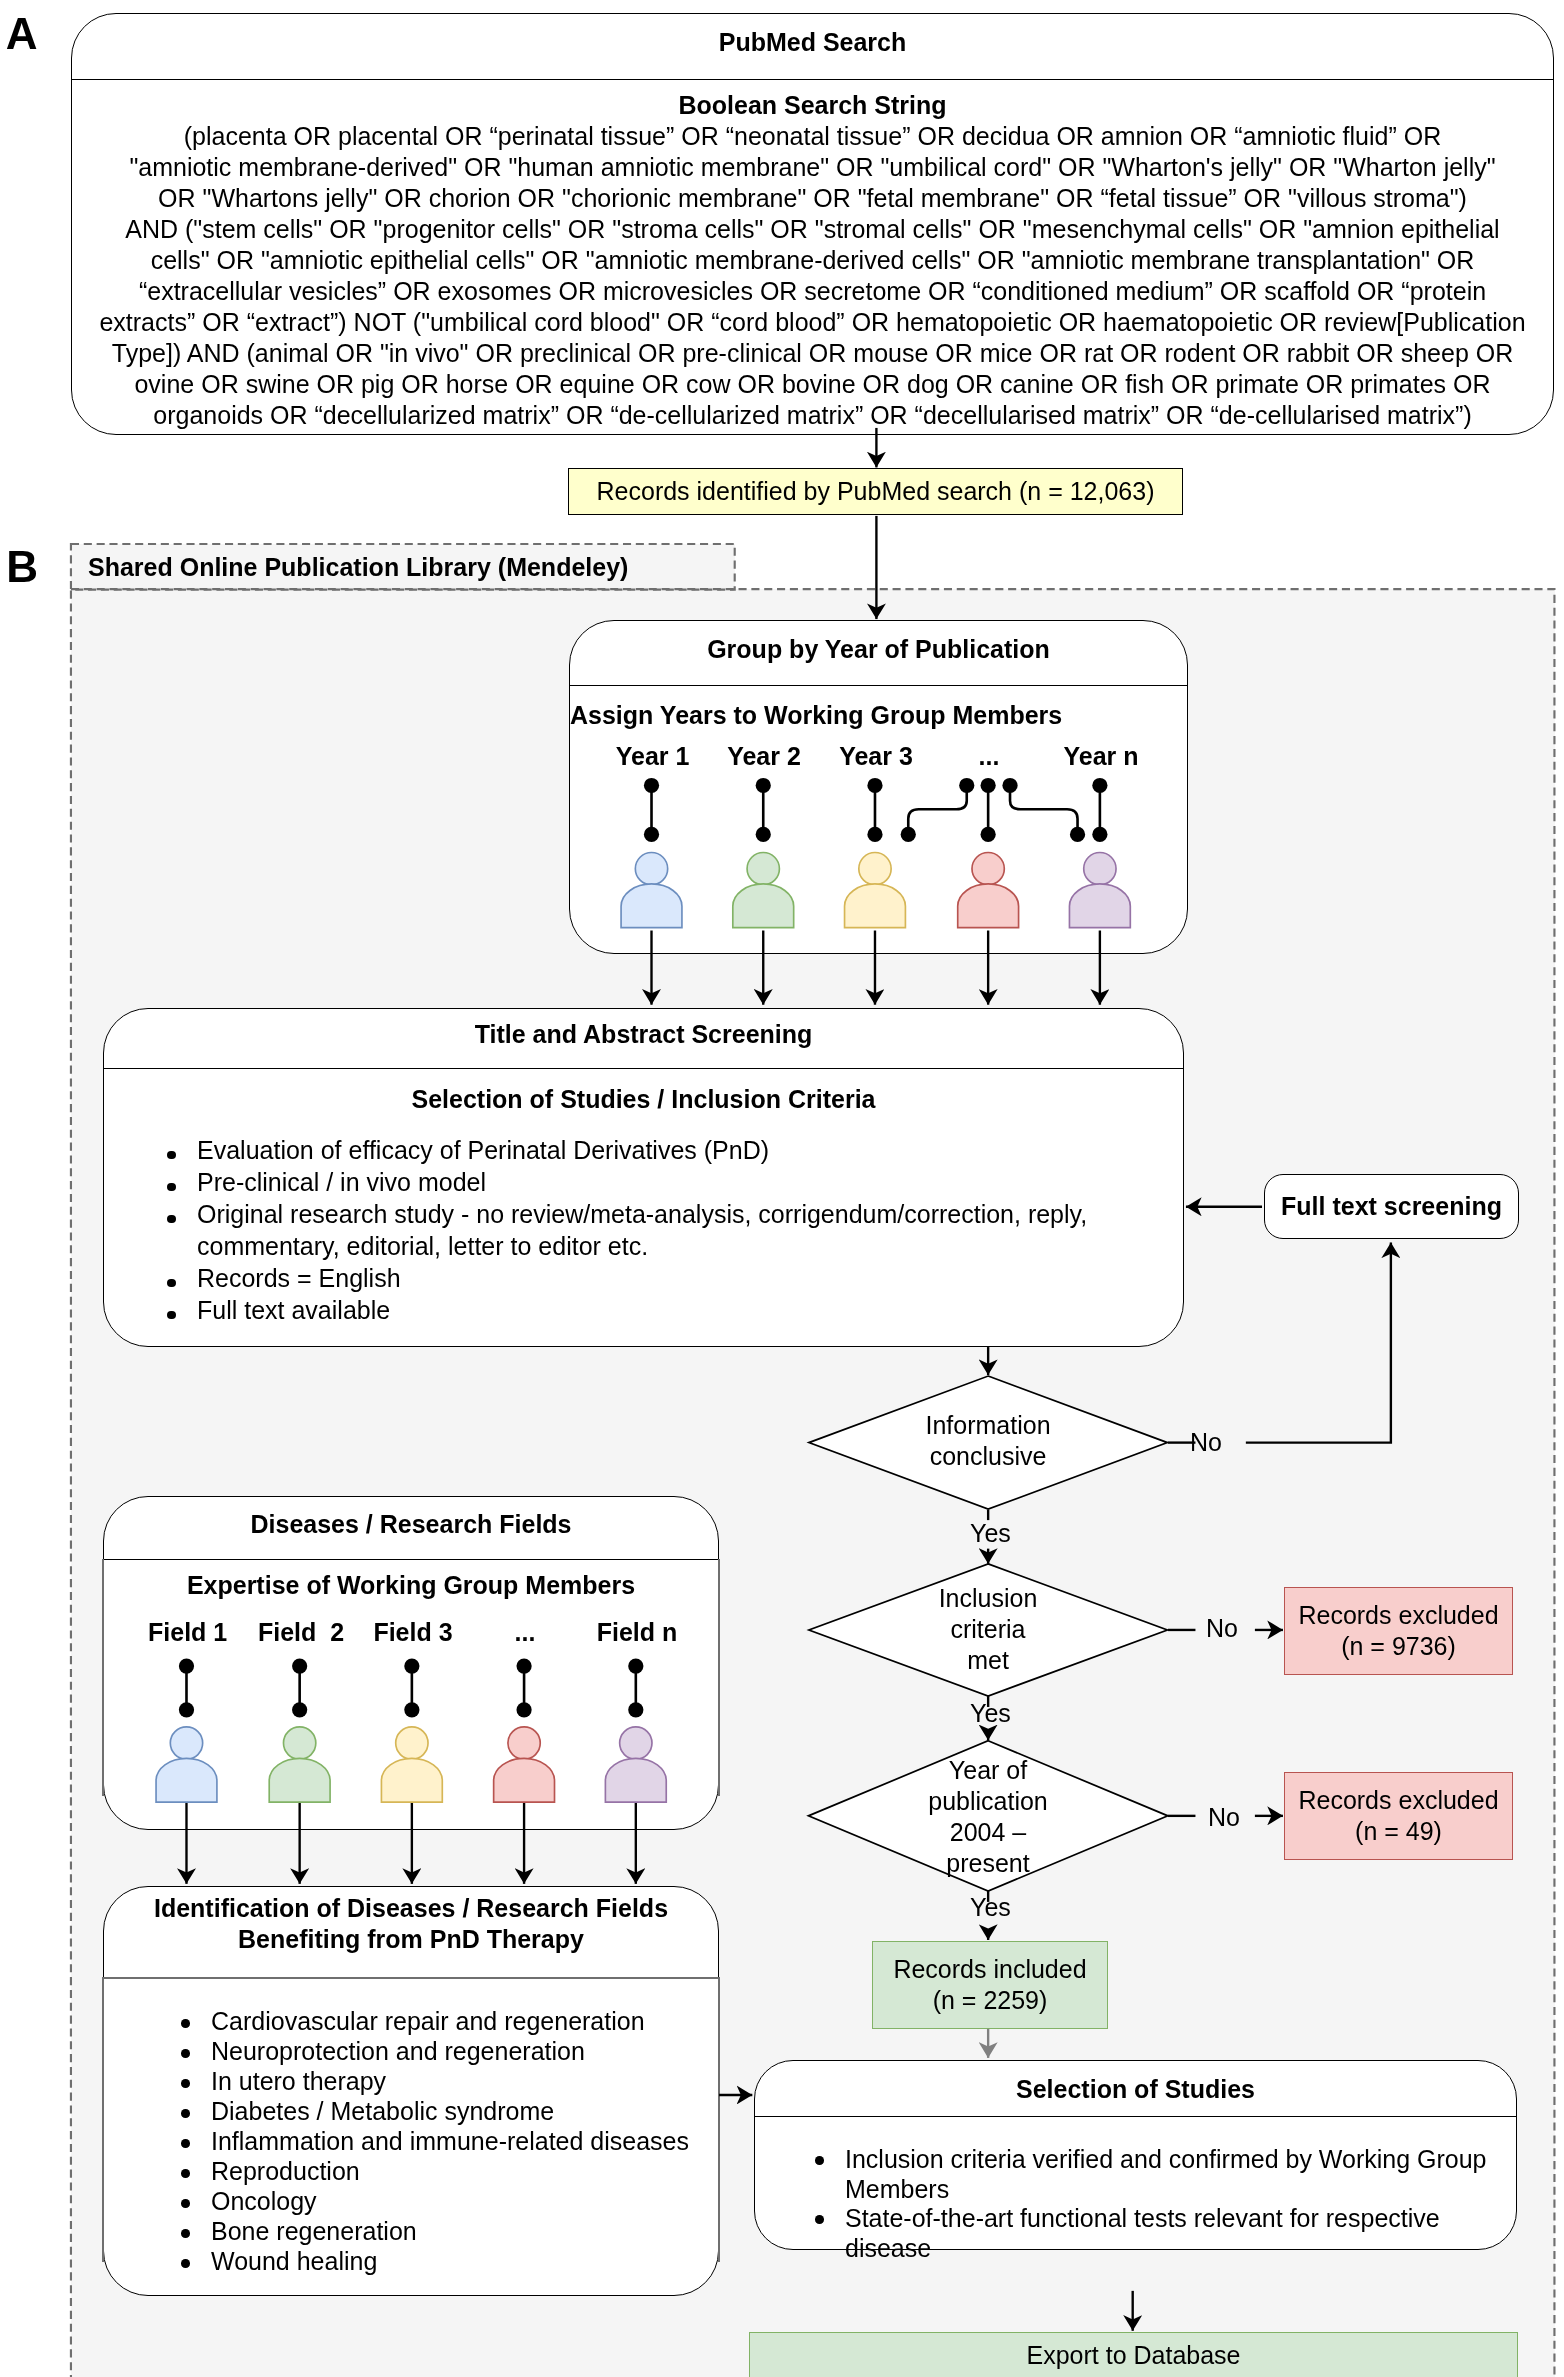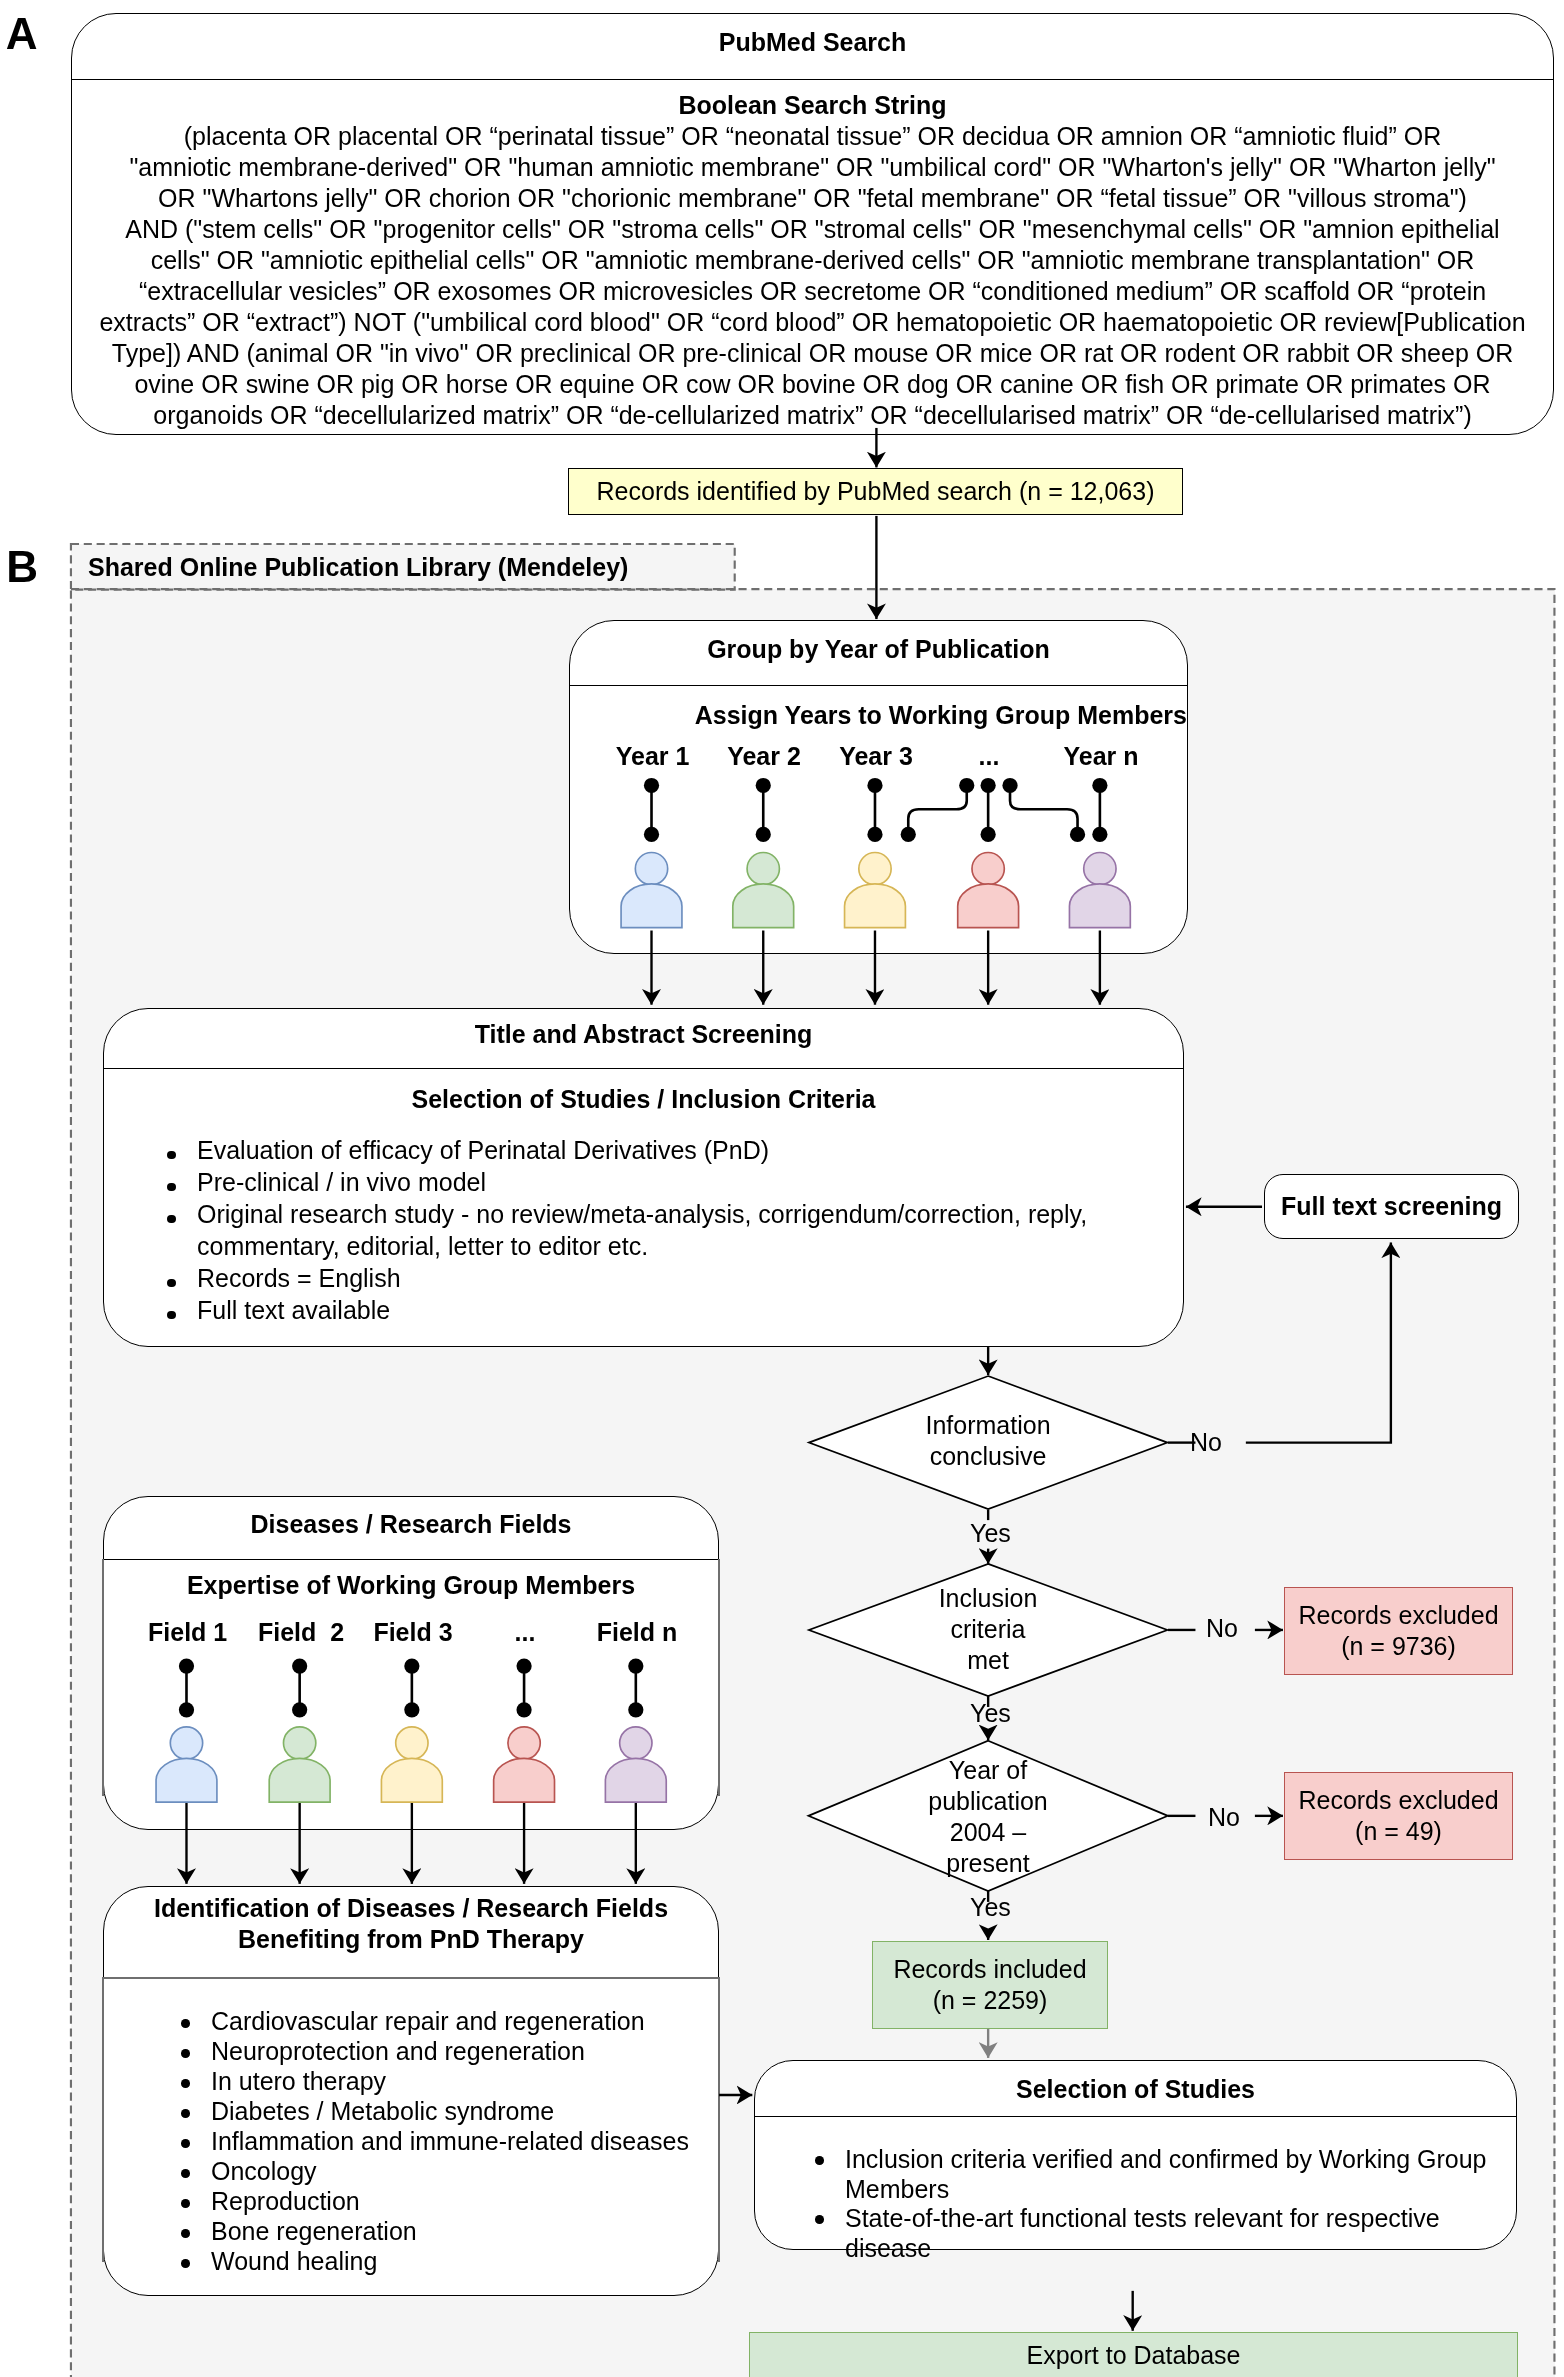--- a/index.html
+++ b/index.html
@@ -50,21 +50,21 @@
 </div>
 
 <div class="abs" style="left:568px;top:468px;width:615px;height:47px;background:#ffffcc;border:1.9px solid #000;
             display:flex;align-items:center;justify-content:center;font-size:25px;">
   <span>Records identified by PubMed search (n = 12,063)</span>
 </div>
 
 <div class="rbox" style="left:569px;top:620px;width:619px;height:334px;">
   <div class="hdr" style="height:64px;padding-bottom:8.6px;font-size:25px;">Group by Year of Publication</div>
   <div class="divider" style="top:64px;"></div>
-  <div class="abs" style="left:0;right:0;top:79px;text-align:right;font-weight:bold;font-size:25px;line-height:30px;">Assign Years to Working Group Members</div>
+  <div class="abs" style="left:0;right:0;top:79px;text-align:left;font-weight:bold;font-size:25px;line-height:30px;">Assign Years to Working Group Members</div>
   <div class="abs" id="yearlabels" style="left:0;right:0;top:121px;height:28.5px;">
       <div class="abs ctr" style="left: -12.4px; top: 0px; width: 190px; font-weight: bold; font-size: 25px; white-space: pre;">Year 1</div>
       <div class="abs ctr" style="left: 99px; top: 0px; width: 190px; font-weight: bold; font-size: 25px; white-space: pre;">Year 2</div>
       <div class="abs ctr" style="left: 211px; top: 0px; width: 190px; font-weight: bold; font-size: 25px; white-space: pre;">Year 3</div>
       <div class="abs ctr" style="left: 324px; top: 0px; width: 190px; font-weight: bold; font-size: 25px; white-space: pre;">...</div>
       <div class="abs ctr" style="left: 436px; top: 0px; width: 190px; font-weight: bold; font-size: 25px; white-space: pre;">Year n</div>
     </div>
 </div>
 
 <div class="rbox" style="left:103px;top:1008px;width:1081px;height:339px;">
@@ -121,22 +121,22 @@
     <div>Identification of Diseases / Research Fields</div>
     <div>Benefiting from PnD Therapy</div>
   </div>
   <div class="abs" style="left:-1.9px;right:-1.9px;top:90px;bottom:33px;border:2.9px solid #6f6f6f;border-bottom:none;"></div>
   <ul class="b mid abs" id="identbullets" style="left:77px;right:14.3px;top:119px;font-size:25px;line-height:30px;">
       <li>Cardiovascular repair and regeneration</li>
       <li>Neuroprotection and regeneration</li>
       <li>In utero therapy</li>
       <li>Diabetes / Metabolic syndrome</li>
       <li>Inflammation and immune-related diseases</li>
+      <li>Reproduction</li>
       <li>Oncology</li>
-      <li>Reproduction</li>
       <li>Bone regeneration</li>
       <li>Wound healing</li>
     </ul>
 </div>
 
 <div class="rbox" style="left:754px;top:2060px;width:763px;height:190px;border-radius:39px;">
   <div class="hdr" style="height:55px;padding-top:1.9px;font-size:25px;">Selection of Studies</div>
   <div class="divider" style="top:55px;"></div>
   <ul class="b tight abs" id="selbullets" style="left:60px;right:14.3px;top:84px;font-size:25px;line-height:29.5px;">
       <li>Inclusion criteria verified and confirmed by Working Group Members</li>

